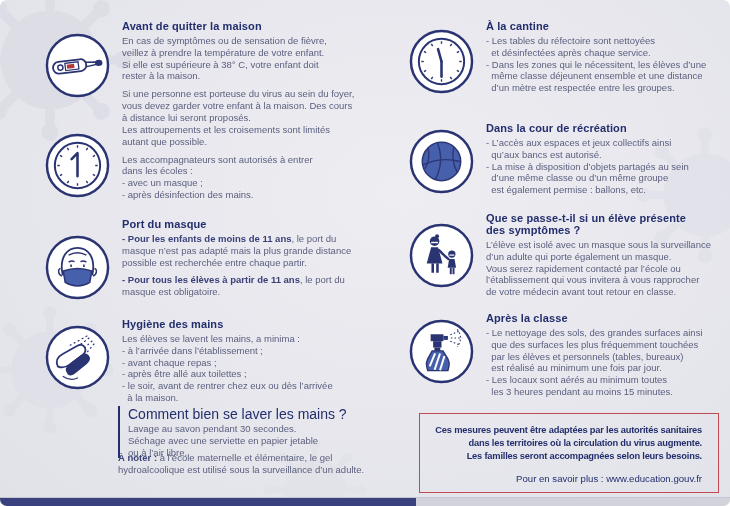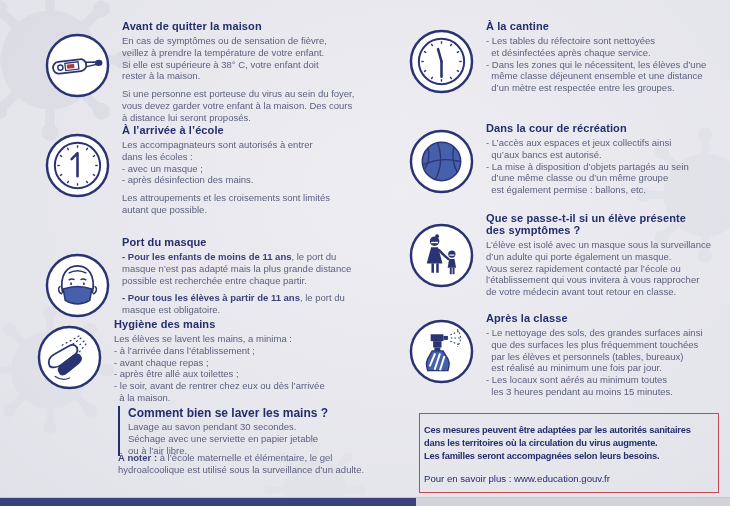--- a/index.html
+++ b/index.html
@@ -1,19 +1,20 @@
 <!DOCTYPE html>
 <html style="--navy: #232e6d; --navy-soft: #3a4178; --body: #5b5f7e; --icon-stroke: #2b3472; --icon-blue: #4660ab; --red: #c14a52; --bg: #e8e8ed; --watermark: #d9d9e3; --strip-navy: #39427f; --strip-gray: #d2d2da;"><head>
 <meta charset="utf-8">
 <style>
   html,body{margin:0;padding:0;}
   .page{
     position:relative; width:730px; height:506px; overflow:hidden;
     font-family:"Liberation Sans", sans-serif;
     background:radial-gradient(ellipse at 55% 38%, #ededf2 0%, #e8e8ee 45%, #e1e1e9 100%);
+    border-radius:7px;
   }
   .virus{position:absolute; pointer-events:none;}
   .sec{position:absolute; display:flex; gap:11px;}
   .badge{width:67px; height:67px; flex:none;}
   .badge svg{width:100%; height:100%; display:block;}
   .mt6{margin-top:6px}.mt8{margin-top:8px}.mt10{margin-top:10px}.mt12{margin-top:12px}.mt16{margin-top:16px}
   .txt{width:272px;}
   .txt.r{width:252px;}
   h3{
     font-size:11px; font-weight:bold; color:var(--navy); margin:0 0 3px 0;
@@ -25,26 +26,26 @@
   }
   .p strong{color:var(--navy-soft); font-weight:bold;text-align:center;}
   .day-header{
     position:absolute; left:44px; top:207px;
     font-size:11.5px; font-weight:bold; color:var(--navy); letter-spacing:.1px;
   }
   .callout{
     position:absolute; left:118px; top:406px; width:270px;
     border-left:2.5px solid var(--navy); padding-left:8px;
   }
-  .callout .c-title{font-size:12px; font-weight:bold; color:var(--navy); margin:0 0 1px 0;}
+  .callout .c-title{font-size:14px; font-weight:normal; color:var(--navy); margin:0 0 1px 0;}
   .callout .p{margin:0;}
   .note{position:absolute; left:118px; top:452px; width:300px;}
   .notice{
     position:absolute; left:419px; top:413px; width:300px;
-    border:1.5px solid var(--red); padding:10px 16px 8px 4px; text-align:left;
+    border:1.5px solid var(--red); padding:10px 16px 8px 4px; text-align:right;
     box-sizing:border-box;
   }
   .notice-text{
     font-size:9.3px; font-weight:bold; color:var(--navy);
     line-height:1.4; white-space:pre-line; letter-spacing:-.2px;
   }
   .notice-more{font-size:9.6px; color:var(--navy); margin-top:10px;}
   .edge-strip{
     position:absolute; left:0; bottom:0; width:100%; height:8px;
     background:linear-gradient(to right, var(--strip-navy) 0 57%, var(--strip-gray) 57% 100%);
@@ -199,32 +200,31 @@
             <line x1="25" y1="49.6" x2="23.7" y2="51.8"></line>
           <line x1="16" y1="34" x2="13.5" y2="34"></line>
             <line x1="18.4" y1="25" x2="16.2" y2="23.7"></line>
           <line x1="25" y1="18.4" x2="23.7" y2="16.2"></line>
             <line x1="18.4" y1="43" x2="16.2" y2="44.3"></line>
         </g>
         <path d="M28,27.5 L34,21.5 L34,45" fill="none" stroke="#2b3472" stroke-width="2.6" stroke-linecap="round" stroke-linejoin="round"></path>
       </svg>
     </div>
     <div class="txt">
-      <h3>À l’arrivée à l’école</h3>
+      <p class="p">Les attroupements et les croisements sont limités
+autant que possible.</p>
       <p class="p">Les accompagnateurs sont autorisés à entrer
 dans les écoles :
 - avec un masque ;
 - après désinfection des mains.</p>
-      <p class="p">Les attroupements et les croisements sont limités
-autant que possible.</p>
-    </div>
-  </div>
-
-
-  <div class="sec" style="left:44px; top:236px;">
+    </div>
+  </div>
+
+
+  <div class="sec" style="left:44px; top:218px;">
     <div class="badge mt16">
       <svg viewBox="0 0 68 68">
         <circle cx="34" cy="34" r="31" fill="#ffffff" stroke="#2b3472" stroke-width="2.5"></circle>
         <path d="M19,42 C15,23 24,14 34,14 C44,14 53,23 49,42" fill="#fff" stroke="#2b3472" stroke-width="1.8"></path>
         <path d="M25,21.5 q9,-5 18,0" fill="none" stroke="#2b3472" stroke-width="1.5"></path>
         <path d="M16.8,35 c-3,.2 -2.6,6.5 1.4,7.6" fill="none" stroke="#2b3472" stroke-width="1.5"></path>
         <path d="M51.2,35 c3,.2 2.6,6.5 -1.4,7.6" fill="none" stroke="#2b3472" stroke-width="1.5"></path>
         <path d="M25,28.5 q3,-2 6,-.4" fill="none" stroke="#2b3472" stroke-width="1.4"></path>
         <path d="M37,28.1 q3,-1.6 6,.4" fill="none" stroke="#2b3472" stroke-width="1.4"></path>
         <line x1="27.5" y1="31" x2="27.5" y2="33.4" stroke="#2b3472" stroke-width="1.6"></line>
@@ -235,21 +235,21 @@
     <div class="txt">
       <h3>Port du masque</h3>
       <p class="p"><strong>- Pour les enfants de moins de 11 ans</strong><span>, le port du
 masque n’est pas adapté mais la plus grande distance
 possible est recherchée entre chaque partir.</span></p>
       <p class="p"><strong>- Pour tous les élèves à partir de 11 ans</strong><span>, le port du
 masque est obligatoire.</span></p>
     </div>
   </div>
 
-  <div class="sec" style="left:36px; top:318px;justify-content:center;">
+  <div class="sec" style="left:44px; top:318px;justify-content:center;">
     <div class="badge mt6">
       <svg viewBox="0 0 68 68">
         <circle cx="34" cy="34" r="31" fill="#ffffff" stroke="#2b3472" stroke-width="2.5"></circle>
         <g stroke="#2b3472" stroke-width="1.2" stroke-dasharray="2 2.6">
           <line x1="44" y1="12" x2="24" y2="23"></line>
           <line x1="46" y1="14" x2="29" y2="27"></line>
           <line x1="49" y1="17" x2="35" y2="30"></line>
           <line x1="51" y1="20" x2="41" y2="32"></line>
         </g>
         <path d="M14,43 q-3.5,-8 5,-12.5 l14,-8 q6,-3.5 8.5,1.5 q2,4.5 -3,8 l-12,9 q-7,5 -12.5,2 z" fill="#fff" stroke="#2b3472" stroke-width="1.8"></path>

